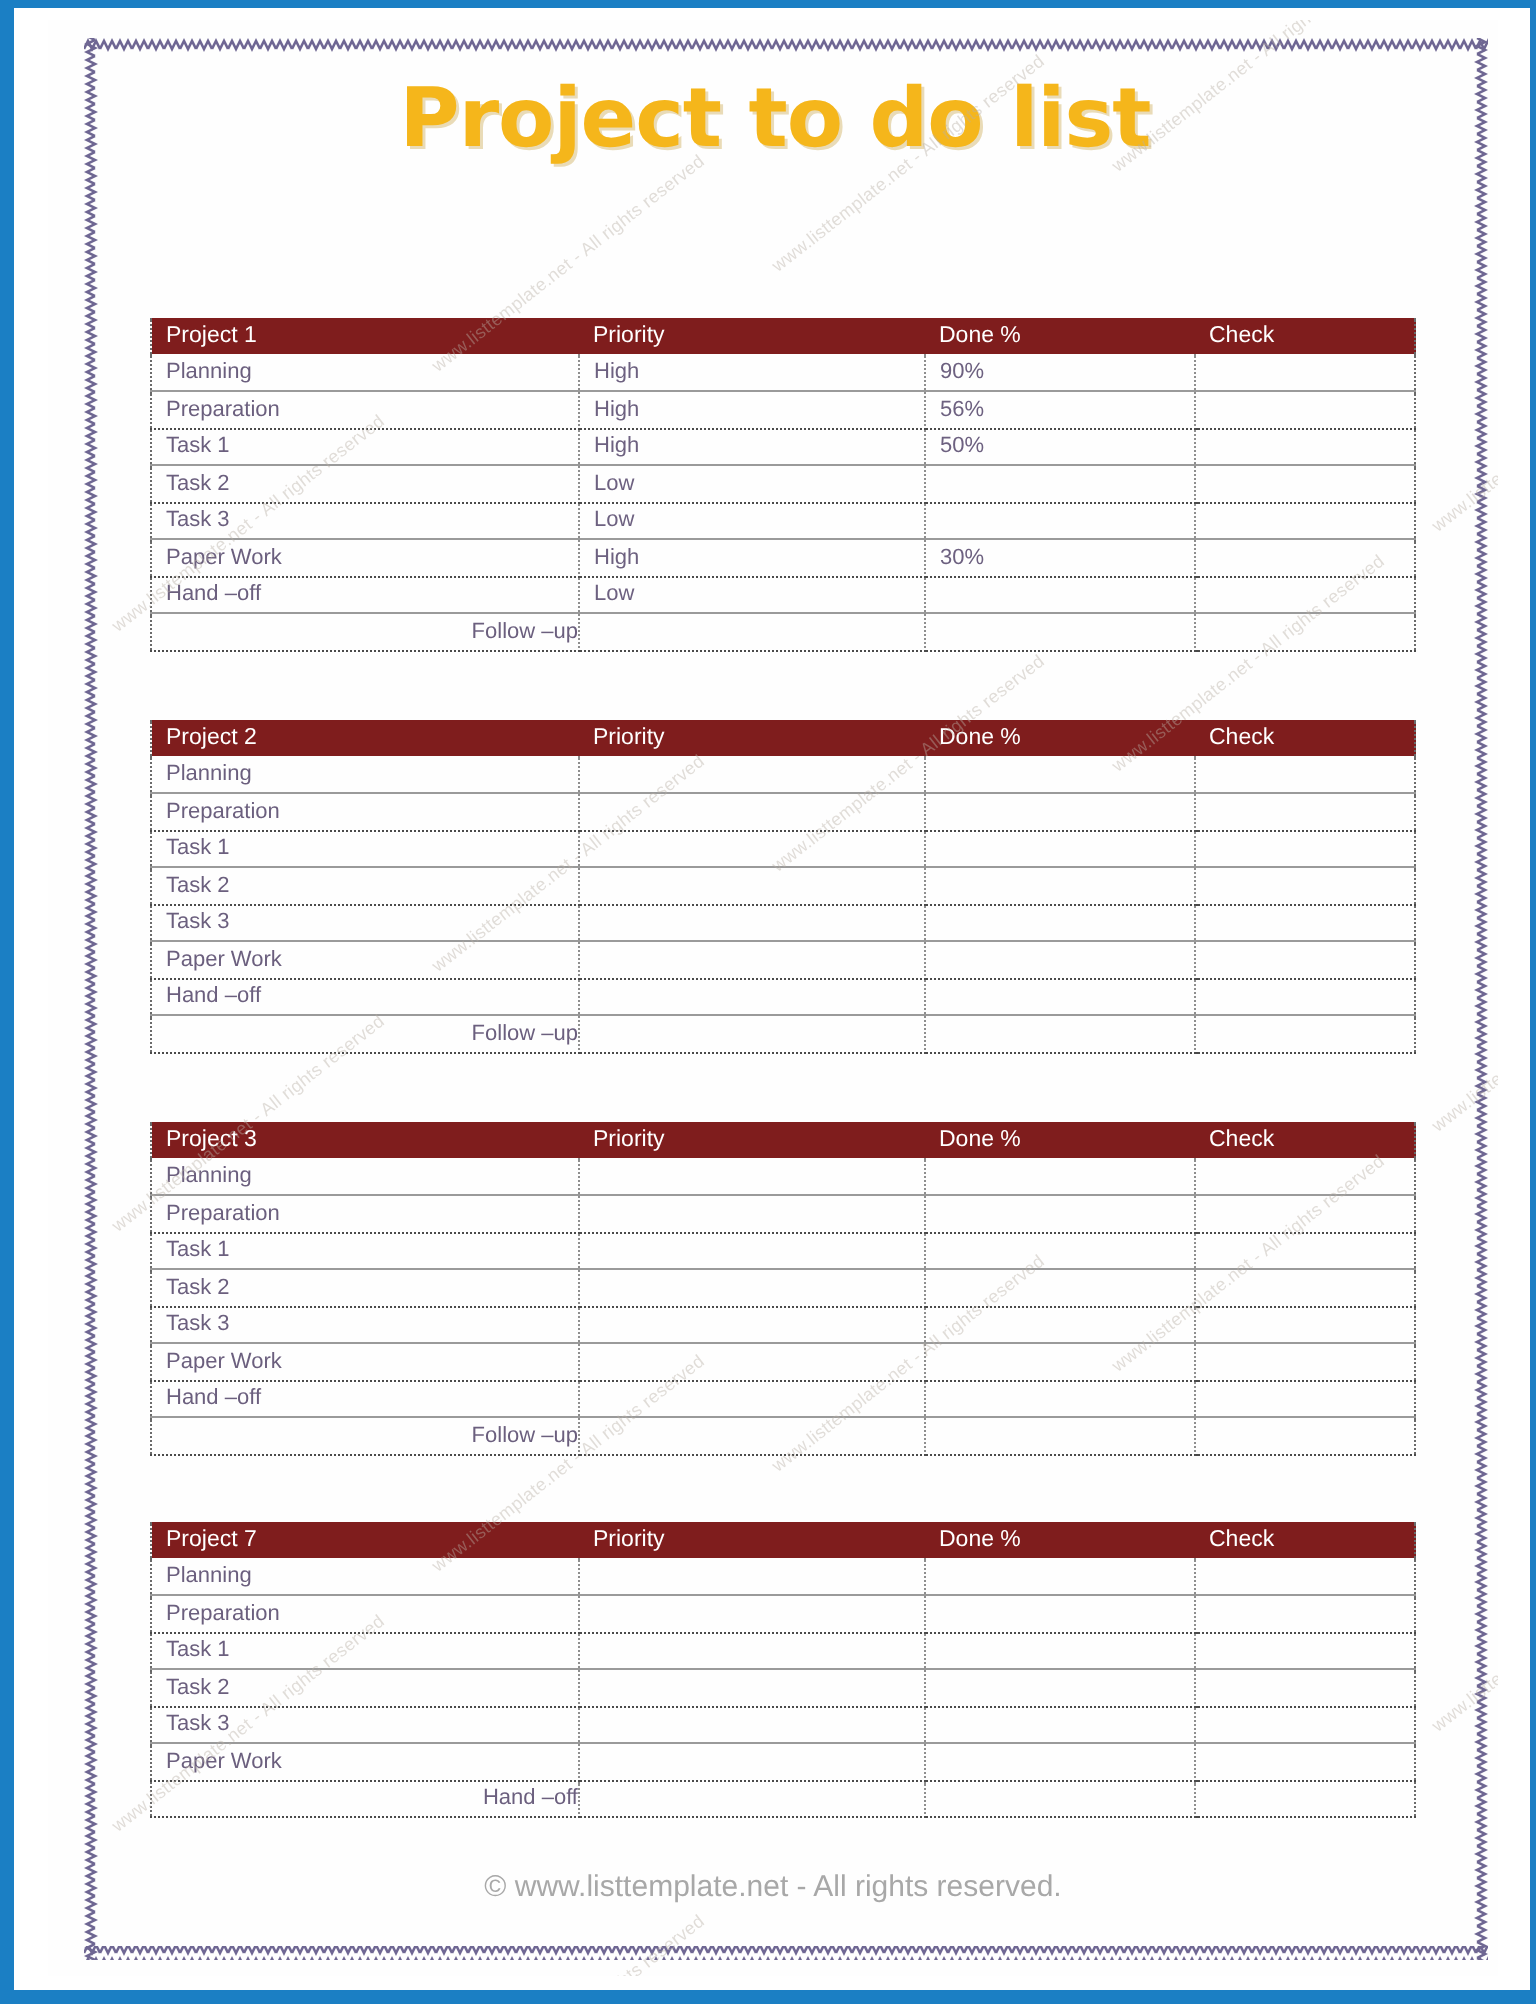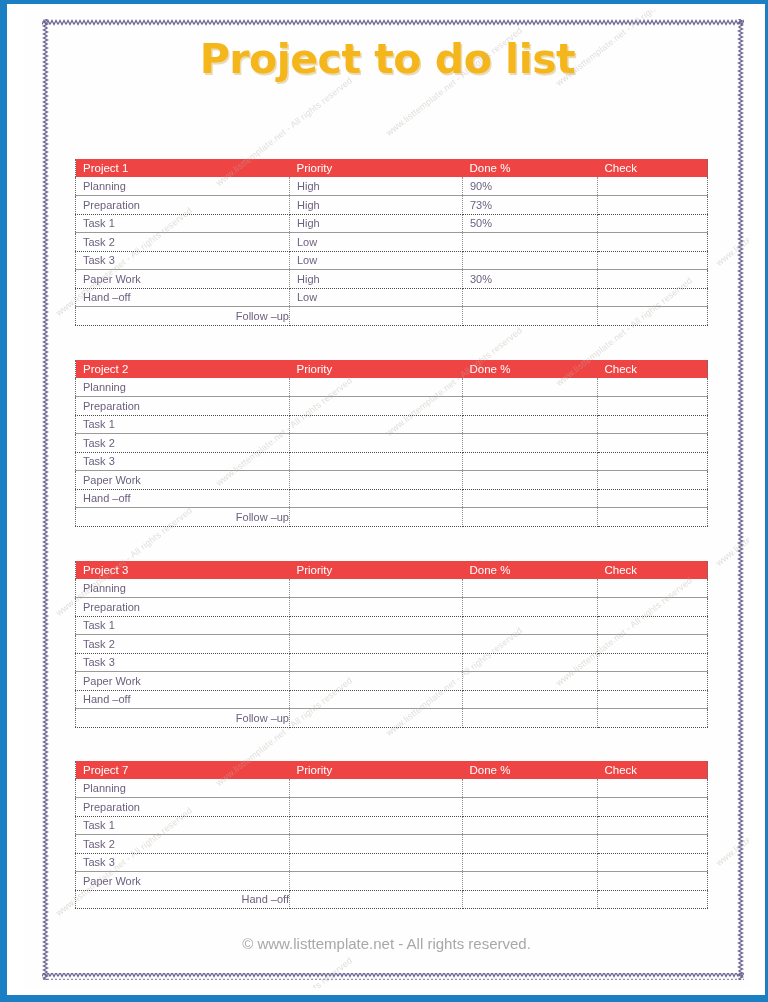--- a/index.html
+++ b/index.html
@@ -124,21 +124,21 @@
     border-collapse: collapse;
     table-layout: fixed;
     font-size: 11px;
   }
   table.todo col.c0 { width: 214px; }
   table.todo col.c1 { width: 173px; }
   table.todo col.c2 { width: 135px; }
   table.todo col.c3 { width: 110px; }
 
   table.todo thead th {
-    background: #ef4444;
+    background: #7f1d1d;
     color: #ffffff;
     font-weight: normal;
     text-align: left;
     padding: 3px 0 3px 7px;
     font-size: 11.5px;
     height: 17px;
     border: none;
   }
   table.todo tbody td {
     height: 18.5px;
@@ -243,21 +243,21 @@
           <tbody>
             <tr>
               <td class="col-label">Planning</td>
               <td class="col-val">High</td>
               <td class="col-val">90%</td>
               <td class="col-val"></td>
             </tr>
             <tr>
               <td class="col-label">Preparation</td>
               <td class="col-val">High</td>
-              <td class="col-val">73%</td>
+              <td class="col-val">56%</td>
               <td class="col-val"></td>
             </tr>
             <tr>
               <td class="col-label">Task 1</td>
               <td class="col-val">High</td>
               <td class="col-val">50%</td>
               <td class="col-val"></td>
             </tr>
             <tr>
               <td class="col-label">Task 2</td>

